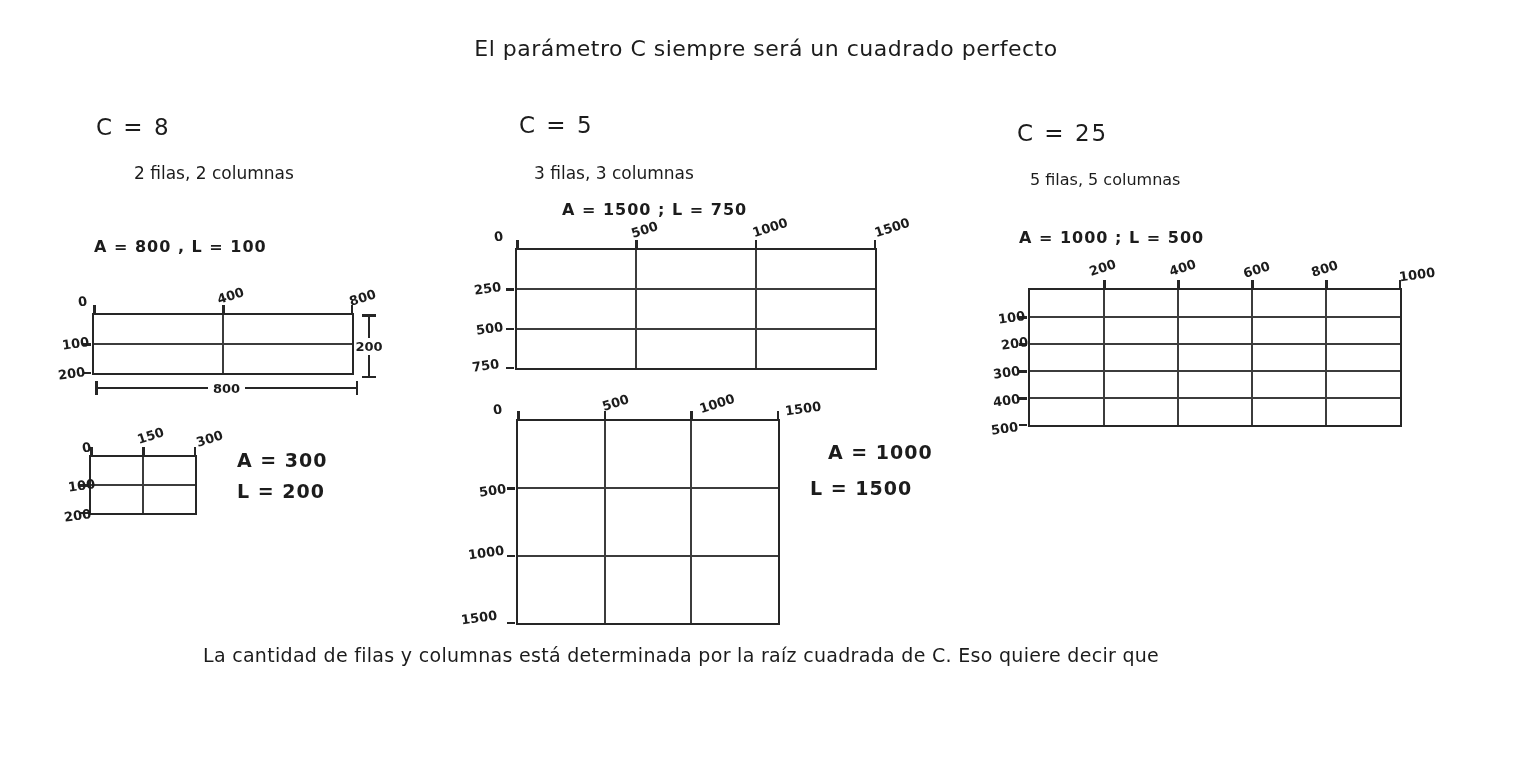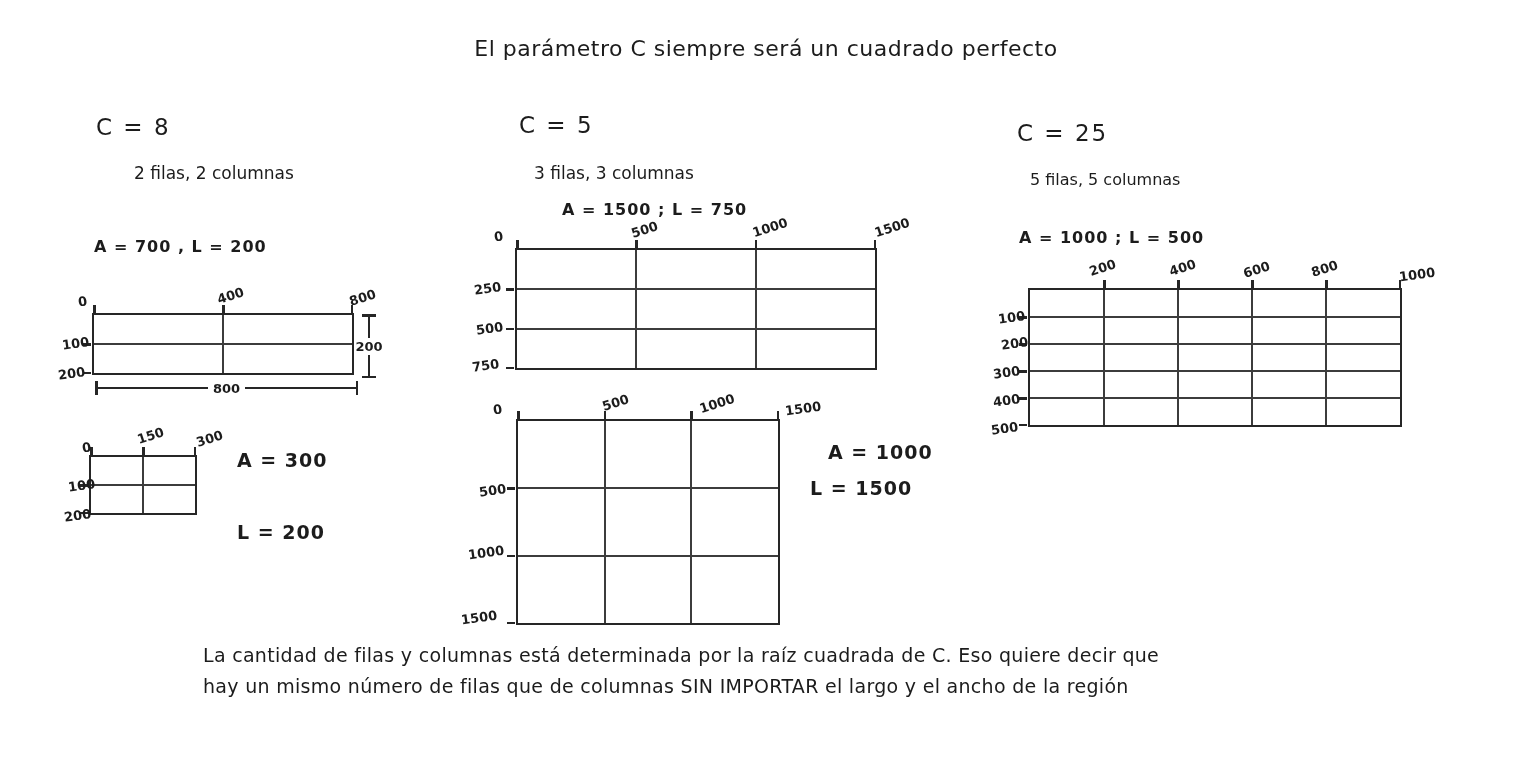--- a/index.html
+++ b/index.html
@@ -33,21 +33,21 @@
 </style>
 </head>
 <body>
 
 <div class="canvas">
 
   <div class="txt title" style="top:36px;">El parámetro C siempre será un cuadrado perfecto</div>
 
   <div class="txt heading" style="left:96px;top:114px;">C = 8</div>
   <div class="txt sub" style="left:134px;top:163px;">2 filas, 2 columnas</div>
-  <div class="txt formula" style="left:94px;top:237px;">A = 700 ,   L = 200</div>
+  <div class="txt formula" style="left:94px;top:237px;">A = 800 ,   L = 100</div>
 
   <div class="grid" style="left:92px;top:313px;width:262px;height:62px;">
     <div class="gl v" style="left:calc(50% - 1px);"></div>
     <div class="gl h" style="top:calc(50% - 1px);"></div>
     <div class="tick-t" style="left:-1px;"></div>
     <div class="tick-t" style="left:calc(50% - 1px);"></div>
     <div class="tick-t" style="right:-1px;"></div>
     <div class="tick-l" style="top:calc(50% - 1px);"></div>
     <div class="tick-l" style="bottom:-1px;"></div>
   </div>
@@ -81,21 +81,21 @@
     <div class="tick-t" style="right:-1px;"></div>
     <div class="tick-l" style="top:calc(50% - 1px);"></div>
     <div class="tick-l" style="bottom:-1px;"></div>
   </div>
   <div class="axis lrot" style="left:82px;top:440px;">0</div>
   <div class="axis rot" style="left:137px;top:428px;">150</div>
   <div class="axis rot" style="left:196px;top:431px;">300</div>
   <div class="axis lrot" style="left:68px;top:478px;">100</div>
   <div class="axis lrot" style="left:64px;top:508px;">200</div>
   <div class="annot" style="left:237px;top:449px;">A = 300</div>
-  <div class="annot" style="left:237px;top:480px;margin-top:41px;">L = 200</div>
+  <div class="annot" style="left:237px;top:480px;">L = 200</div>
 
   <div class="txt heading" style="left:519px;top:112px;">C = 5</div>
   <div class="txt sub" style="left:534px;top:163px;">3 filas, 3 columnas</div>
   <div class="txt formula" style="left:562px;top:200px;">A = 1500 ;   L = 750</div>
 
   <div class="grid" style="left:515px;top:248px;width:362px;height:122px;">
     <div class="gl v" style="left:calc(33.33% - 1px);"></div>
     <div class="gl v" style="left:calc(66.66% - 1px);"></div>
     <div class="gl h" style="top:calc(33.33% - 1px);"></div>
     <div class="gl h" style="top:calc(66.66% - 1px);"></div>
@@ -167,15 +167,14 @@
   <div class="axis rot" style="left:1243px;top:262px;">600</div>
   <div class="axis rot" style="left:1311px;top:261px;">800</div>
   <div class="axis lrot" style="left:1399px;top:267px;">1000</div>
   <div class="axis lrot" style="left:998px;top:310px;">100</div>
   <div class="axis lrot" style="left:1001px;top:336px;">200</div>
   <div class="axis lrot" style="left:993px;top:365px;">300</div>
   <div class="axis lrot" style="left:993px;top:393px;">400</div>
   <div class="axis lrot" style="left:991px;top:421px;">500</div>
 
   <div class="txt footer-line" style="left:203px;top:644px;">La cantidad de filas y columnas está determinada por la raíz cuadrada de C. Eso quiere decir que</div>
-  <div class="txt footer-line" style="left:203px;top:675px;">hay un mismo número de filas que de columnas SIN IMPORTAR el largo y el ancho de la región</div>
 
 </div>
 
 </body></html>

